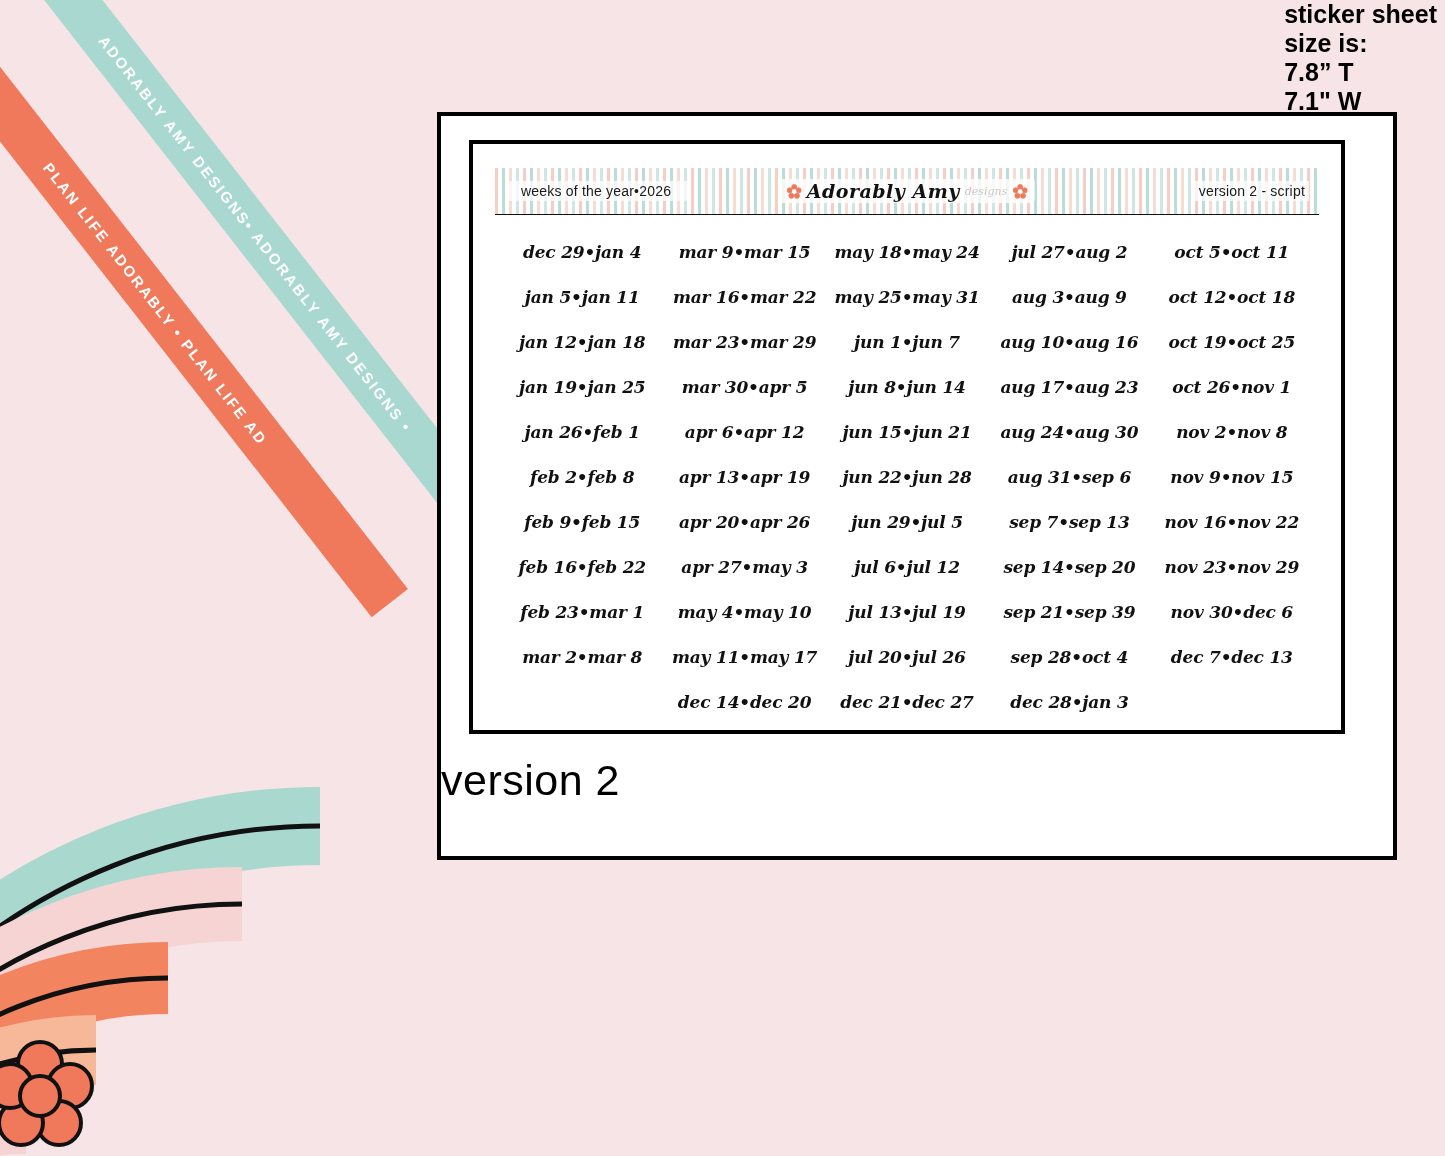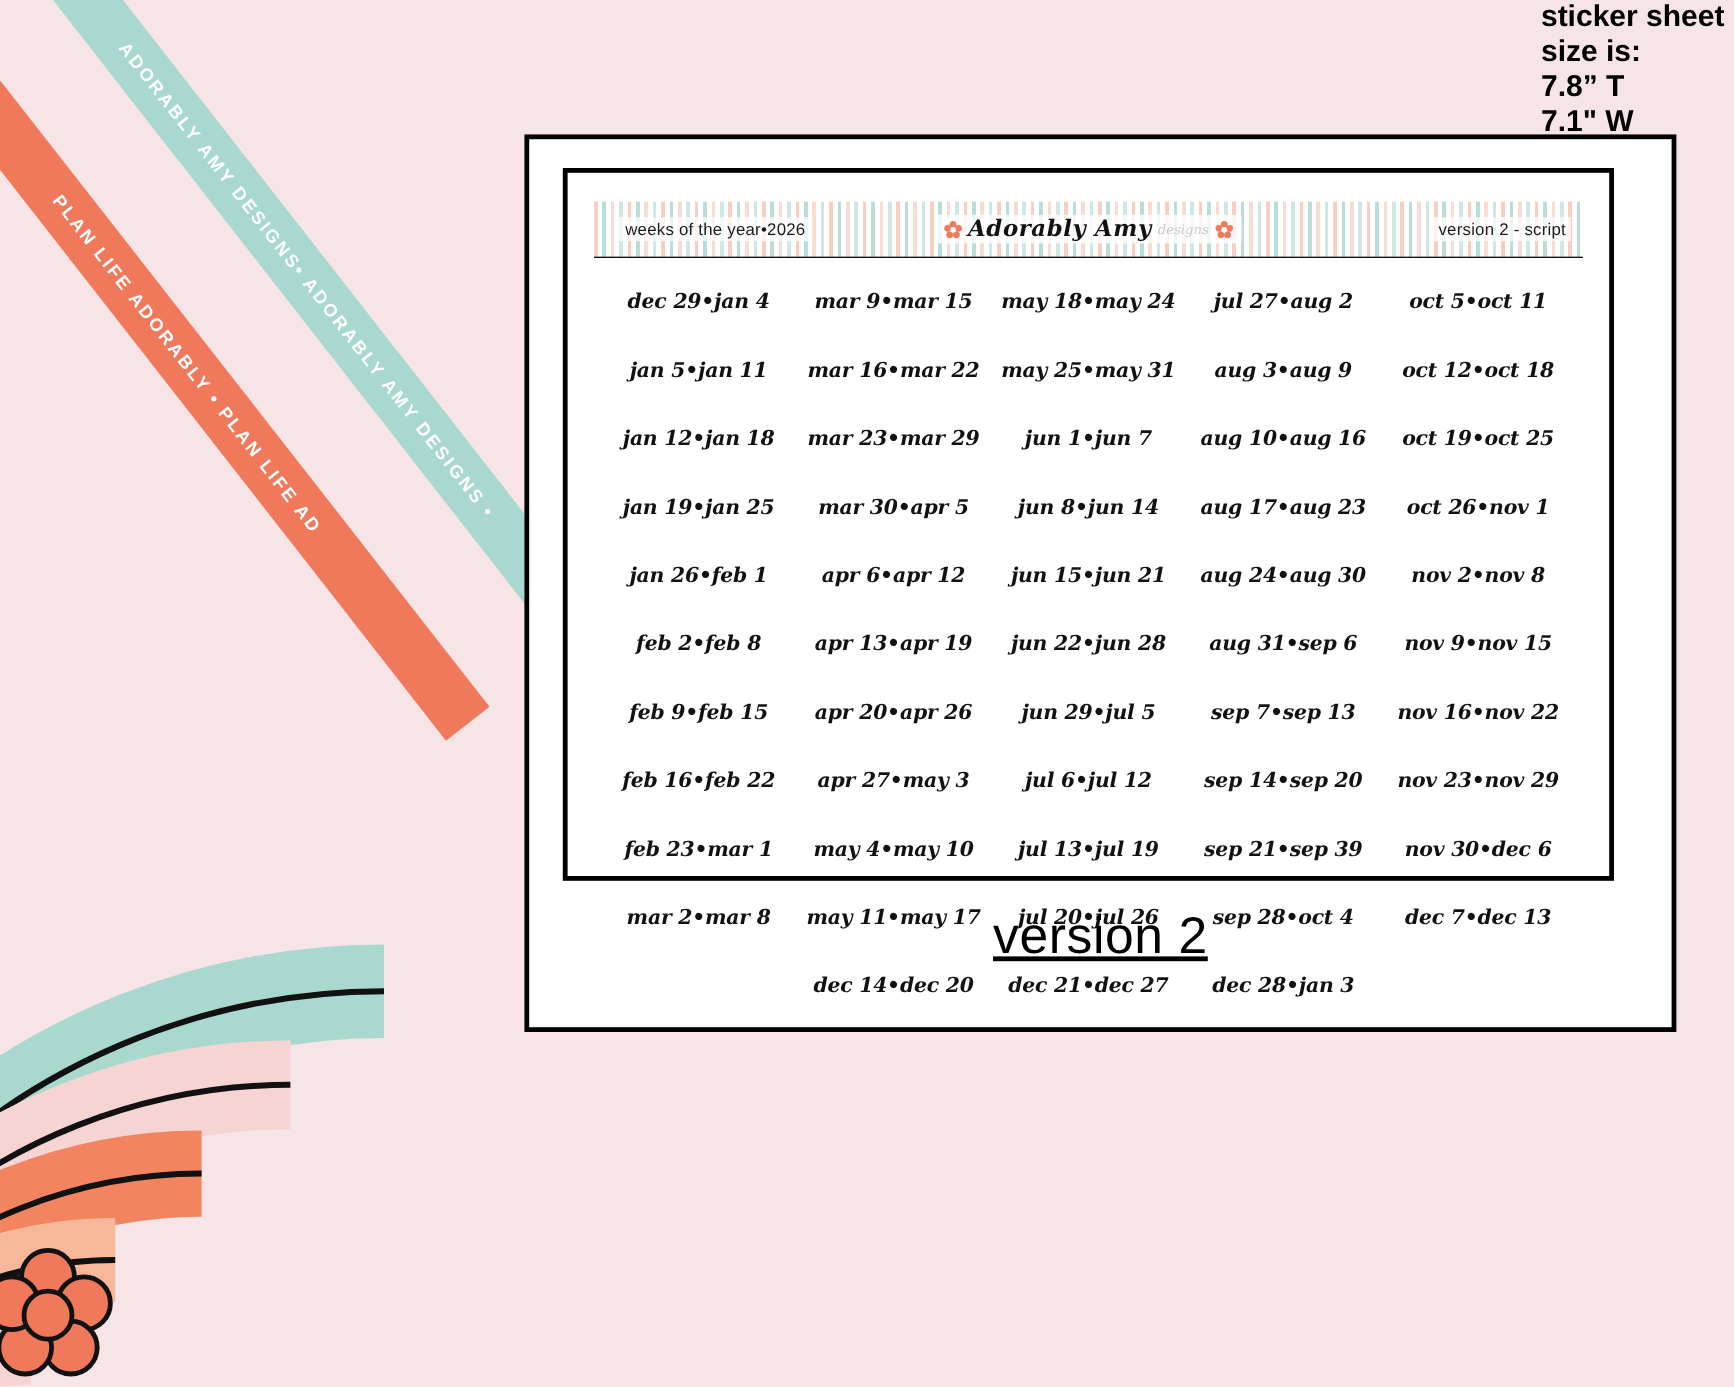--- a/index.html
+++ b/index.html
@@ -102,25 +102,25 @@
     display:flex;
     align-items:center;
   }
   .stripe-bar:after{
     content:"";
     position:absolute;
     left:0;right:0;bottom:-1px;
     height:1px;background:#111;
   }
   .bar-left{
-    position:absolute;left:20px;top:50%;
+    position:absolute;left:10px;top:50%;
     transform:translateY(-50%);
     font-size:14px;color:#1a1a1a;
     background:rgba(255,255,255,.72);
-    padding:2px 6px;
+    padding:2px 16px;
     letter-spacing:.2px;
   }
   .bar-right{
     position:absolute;right:10px;top:50%;
     transform:translateY(-50%);
     font-size:14px;color:#1a1a1a;
     background:rgba(255,255,255,.72);
     padding:2px 4px;
     letter-spacing:.2px;
   }
@@ -156,46 +156,43 @@
     display:grid;
     grid-template-columns:repeat(5,1fr);
     column-gap:0px;
     padding:14px 6px 0 6px;
     box-sizing:border-box;
   }
   .col{
     display:flex;
     flex-direction:column;
     align-items:center;
-    gap:12px;
   }
   .sticker{
     height:45px;
     display:flex;
     align-items:center;
     justify-content:center;
     font-family:"DejaVu Serif", serif;
     font-style:italic;
     font-weight:700;
     font-size:17px;
     color:#111;
     white-space:nowrap;
     letter-spacing:-.2px;
   }
 
   
   .version-caption{
     position:absolute;
     left:0;right:0;
     top:640px;
-    text-align:center;
     font-size:43px;
     color:#000;
     letter-spacing:.5px;
-    text-decoration:underline;
   }
 </style>
 </head>
 <body>
 
 <div class="size-note">
   <div>sticker sheet</div>
   <div>size is:</div>
   <div>7.8” T</div>
   <div>7.1" W</div>

